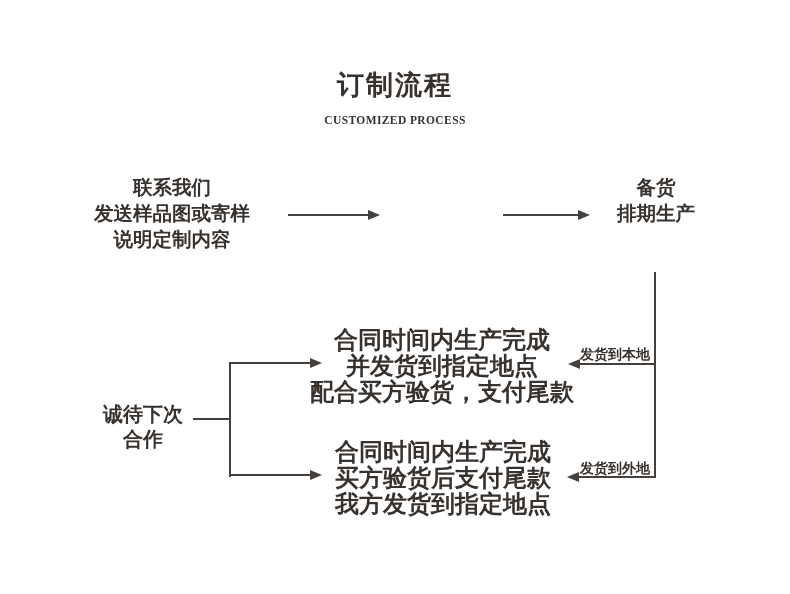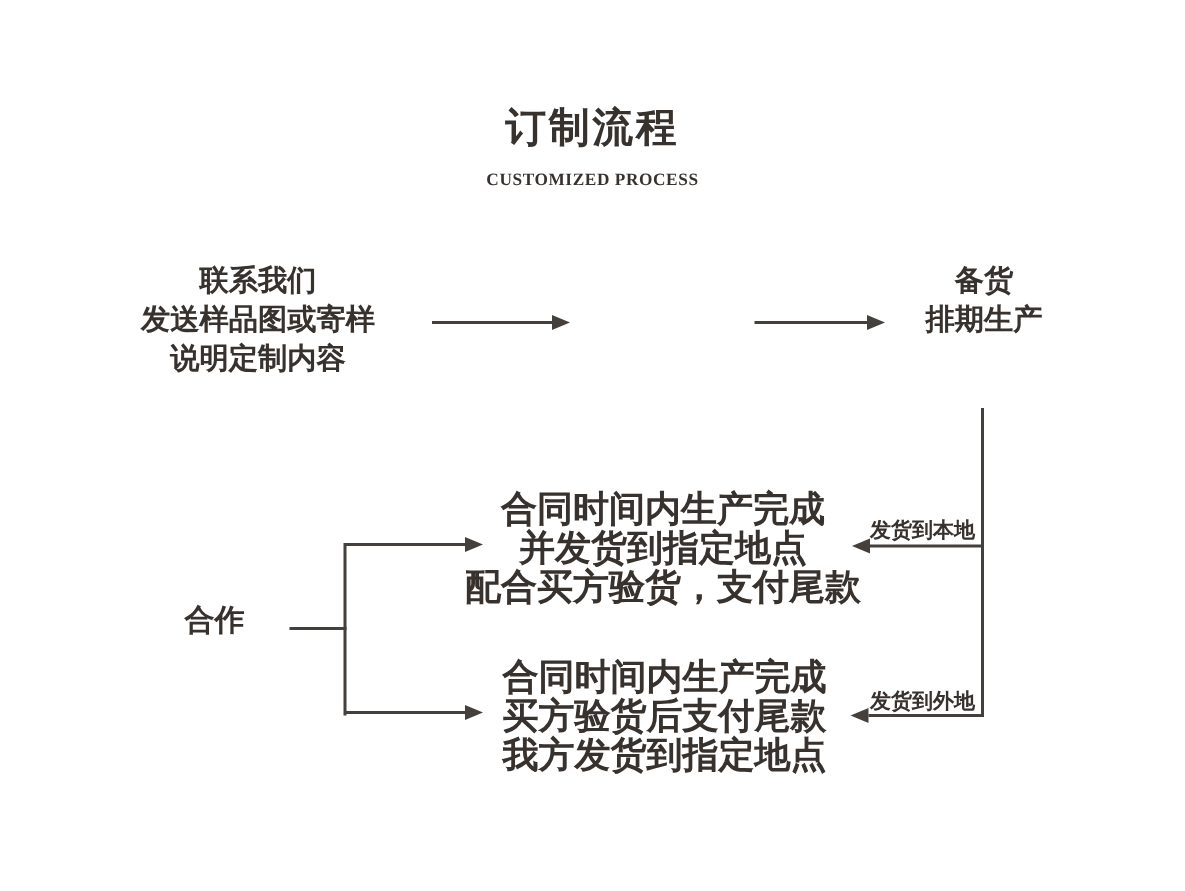--- a/index.html
+++ b/index.html
@@ -108,16 +108,17 @@
   <div>
     <div class="vline" style="left:229px;top:362px;height:115px;"></div>
     <div class="hline" style="left:193px;top:418px;width:38px;"></div>
     <div class="hline" style="left:230px;top:362px;width:80px;"></div>
     <div class="head-r" style="left:310px;top:358px;"></div>
     <div class="hline" style="left:230px;top:474px;width:80px;"></div>
     <div class="head-r" style="left:310px;top:470px;"></div>
   </div>
 
   <div class="endnode">
+    <div>诚待下次</div>
     <div>合作</div>
   </div>
 
 </div>
 
 </body></html>

